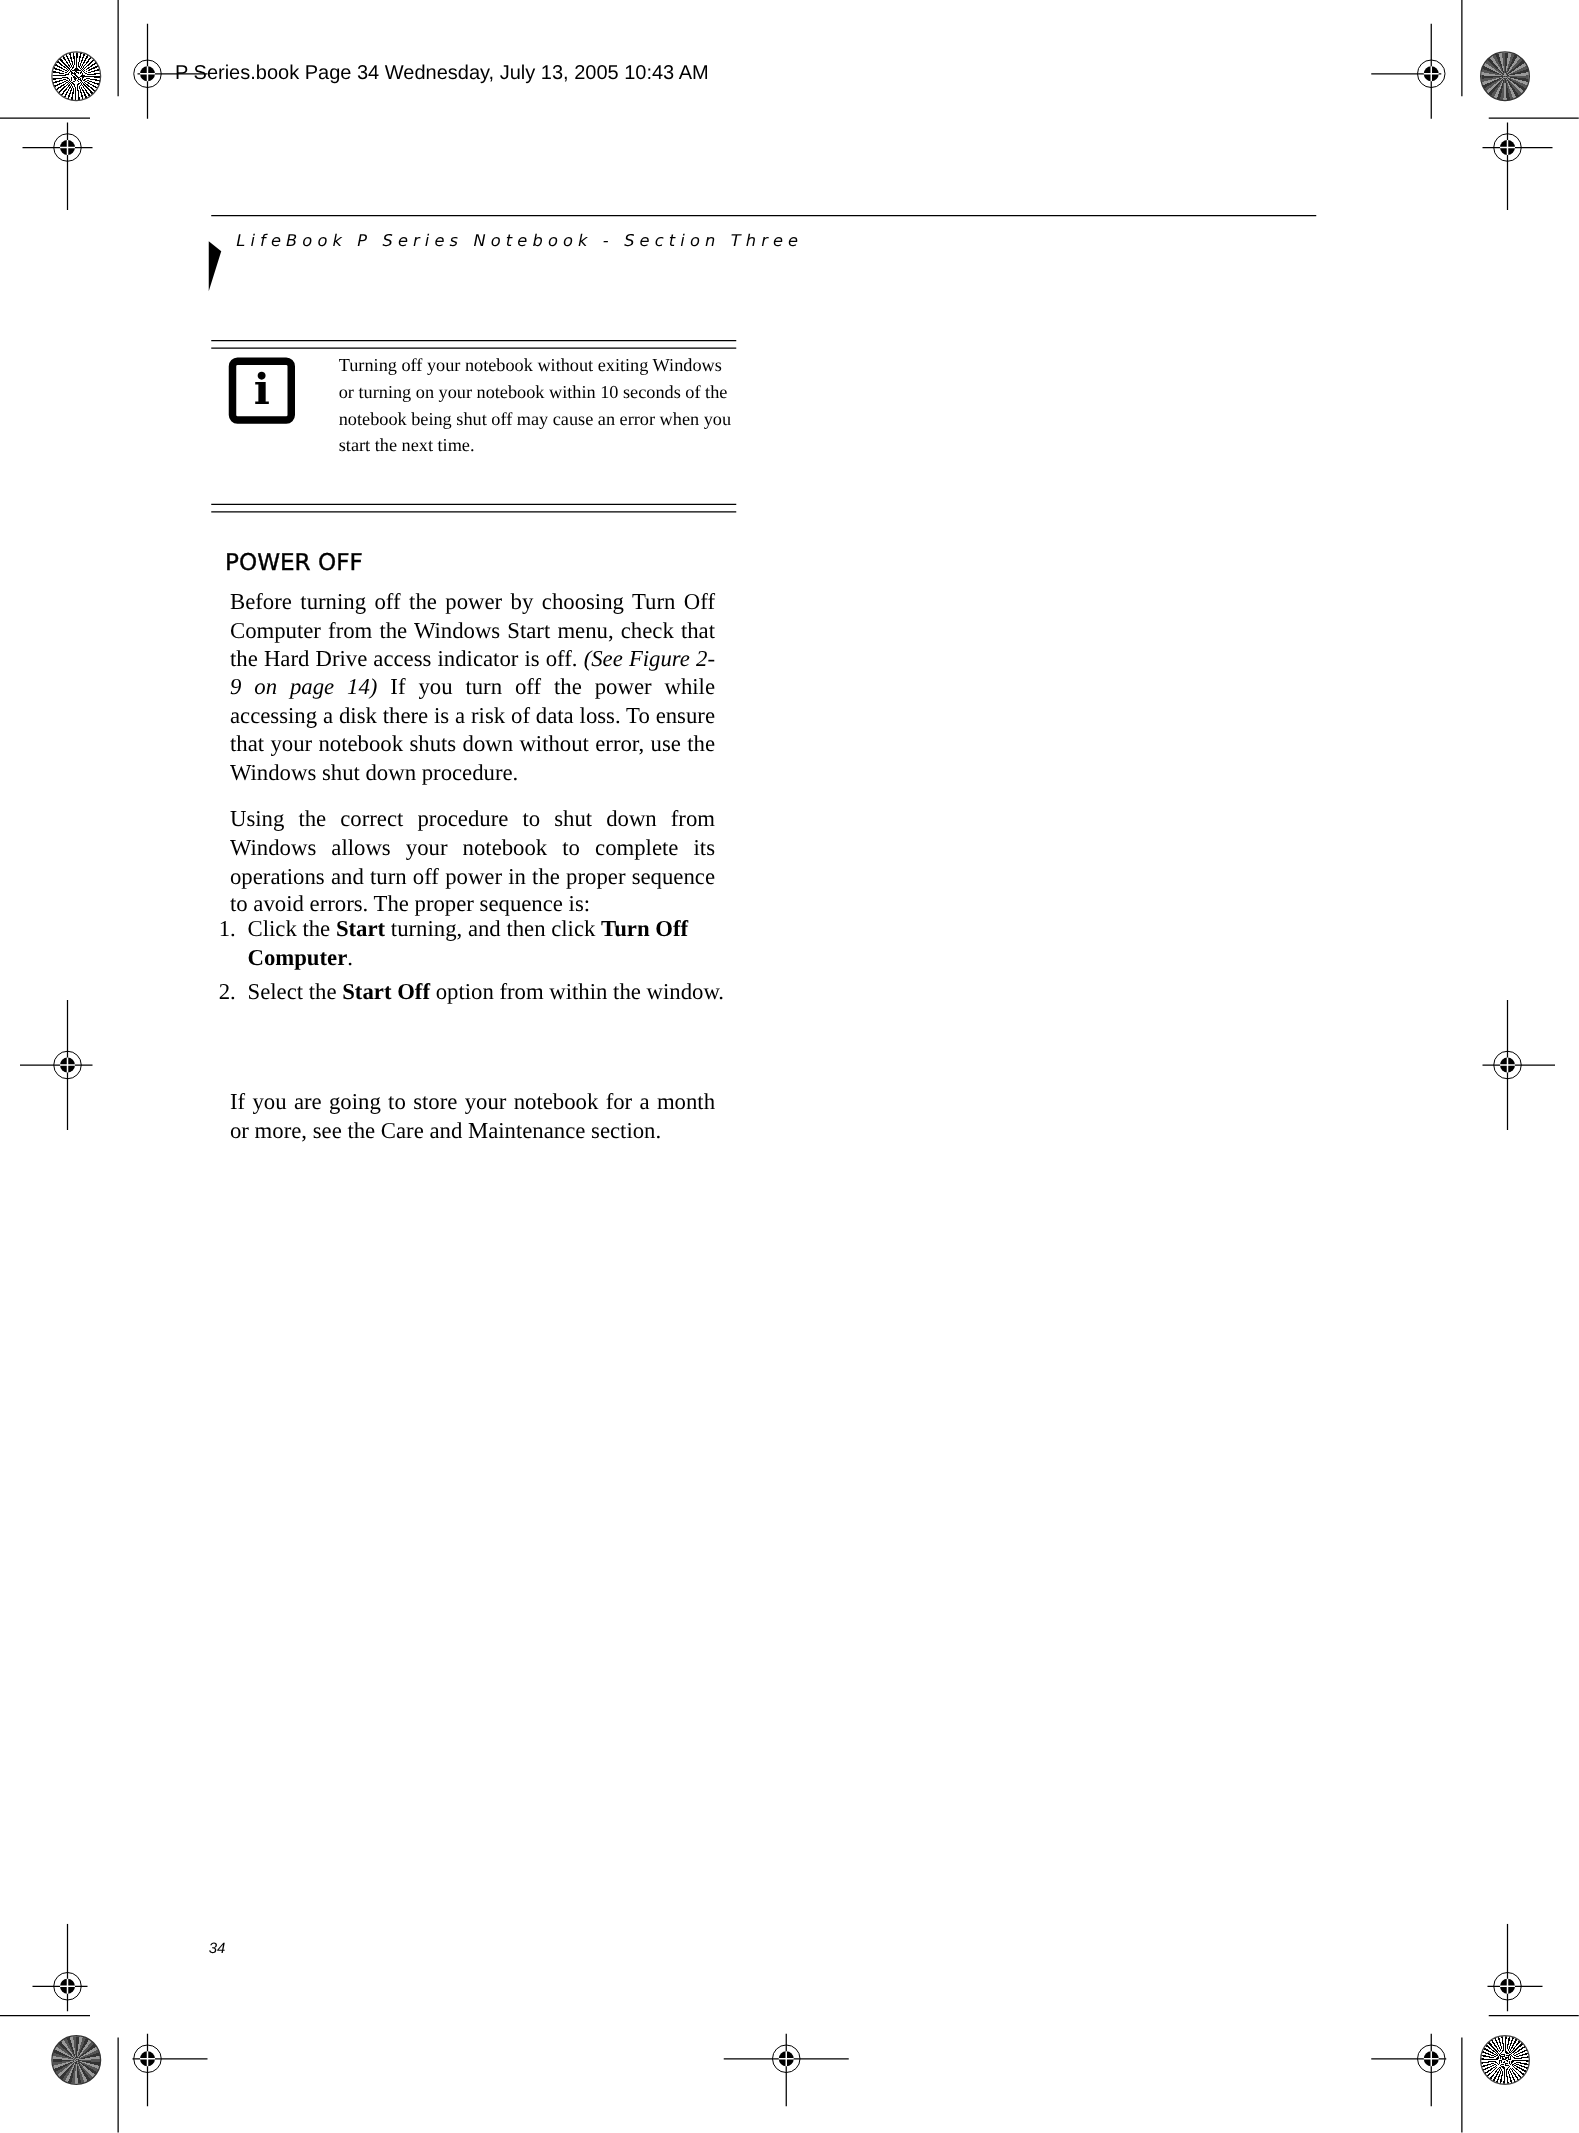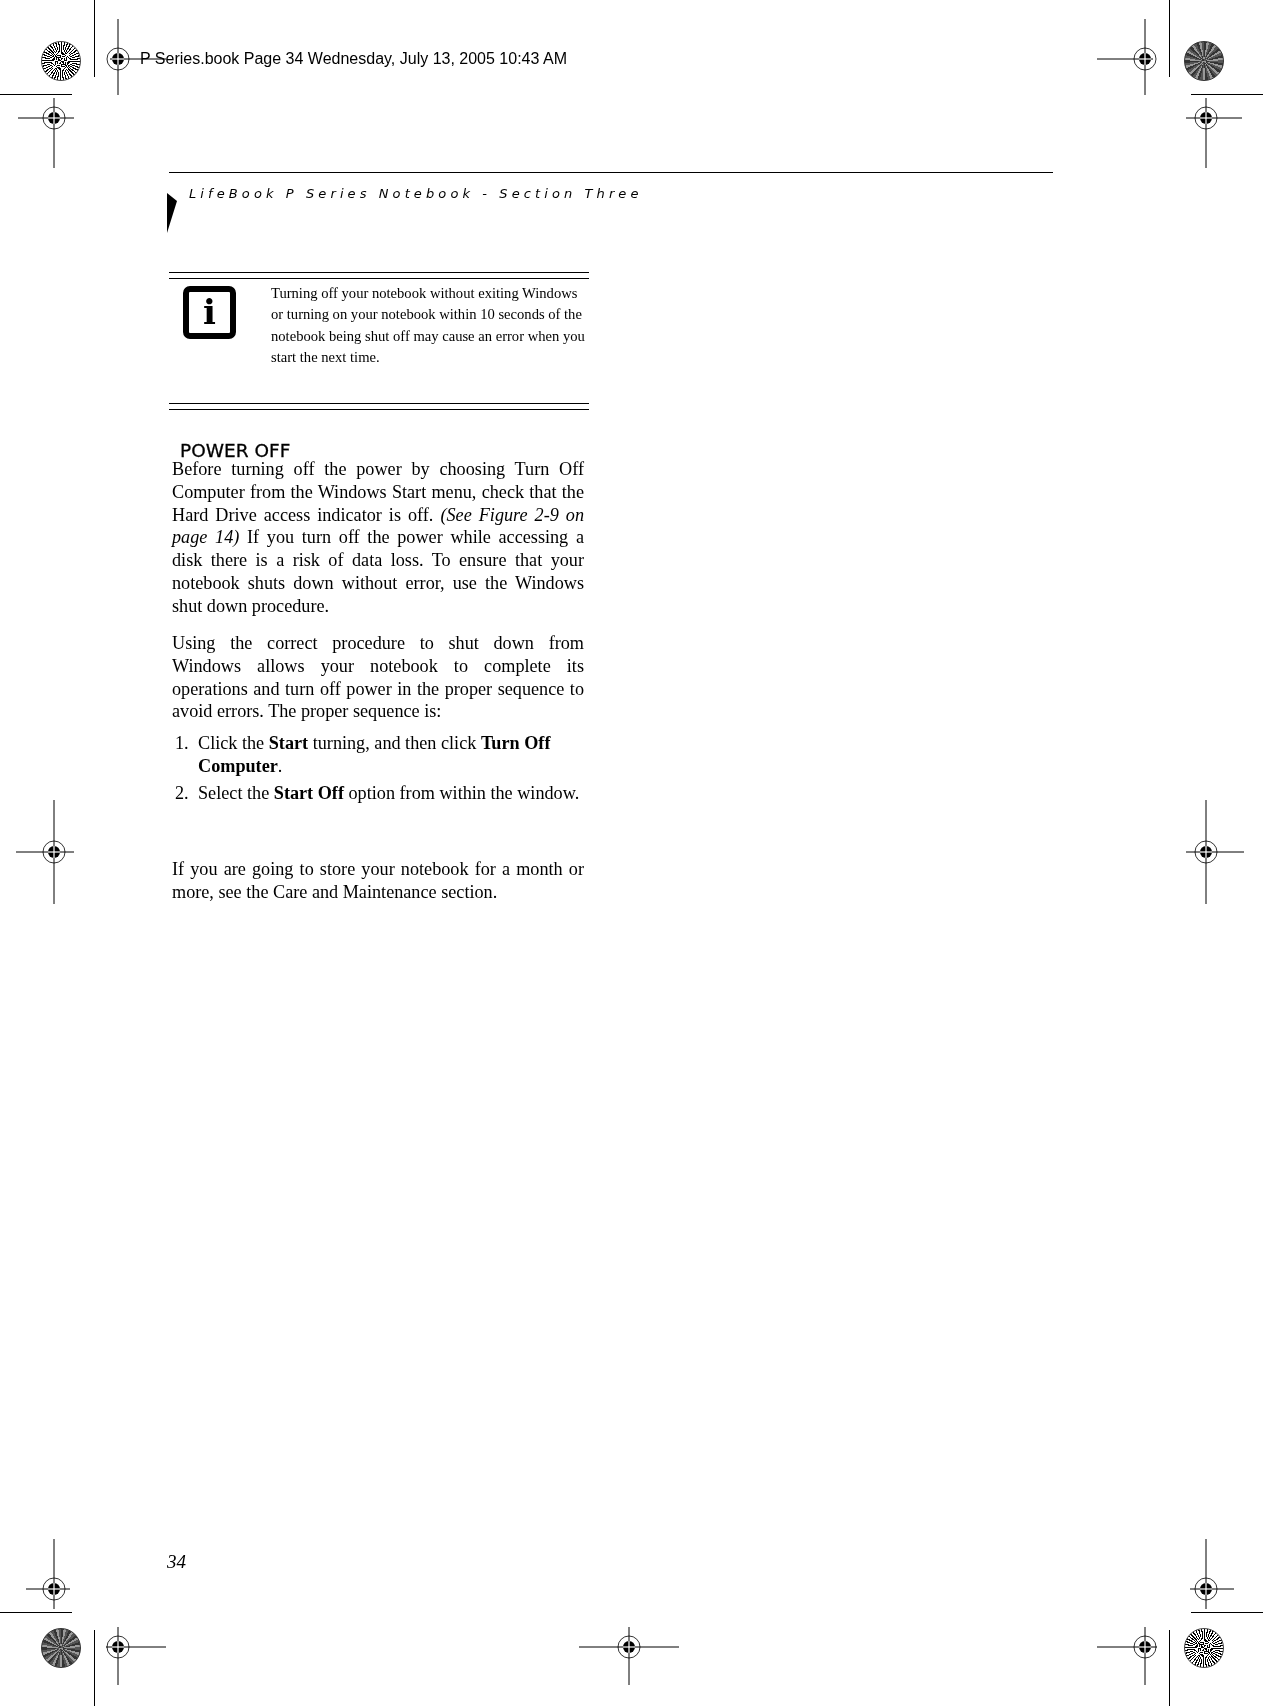--- a/index.html
+++ b/index.html
@@ -14,29 +14,29 @@
   .sb-dark { background: repeating-conic-gradient(#333 0deg 8deg, #999 8deg 16deg, #555 16deg 24deg); border:1px solid #333; }
   .running-head { position:absolute; left:169px; top:172px; width:884px; height:1px; background:#000; }
   .running-head-text { position:absolute; left:189px; top:186px; font-family:"DejaVu Sans", sans-serif; font-style:italic; font-size:13px; letter-spacing:4.1px; white-space:nowrap; }
   .running-head-tab { position:absolute; left:167px; top:193px; width:0; height:0; border-left:10px solid #000; border-top:8px solid transparent; border-bottom:32px solid transparent; transform:skewX(-0deg); }
   .double-rule { position:absolute; left:169px; width:420px; height:5px; border-top:1px solid #000; border-bottom:1.5px solid #000; }
   .info-icon { position:absolute; left:183px; top:286px; width:53px; height:53px; border:6px solid #000; border-radius:7px; box-sizing:border-box; display:flex; align-items:center; justify-content:center; }
   .info-icon span { font-family:"DejaVu Serif", serif; font-weight:bold; font-size:34px; line-height:1; margin-top:-1px; }
   .note-text { position:absolute; left:271px; top:283px; width:320px; font-family:Liberation Serif, serif; font-size:14.6px; line-height:21.3px; }
   .heading { position:absolute; left:168px; top:428px; font-family:"DejaVu Sans", sans-serif; font-size:18.5px; font-weight:normal; letter-spacing:0px; margin:12px; -webkit-text-stroke:0.3px #000; }
   .body-col { position:absolute; left:168px; width:420px; font-family:"Liberation Serif", serif; font-size:18.2px; line-height:22.8px; text-align:justify; }
-  .body-col p { margin:4px; }
+  .body-col p { margin:16px; }
   .p1 { top:454px; }
   .p2 { top:628px; }
   .steps { position:absolute; left:168px; top:732px; width:424px; font-family:"Liberation Serif", serif; font-size:18.2px; line-height:22.8px; margin:0; padding:0; list-style:none; }
   .steps li { position:relative; padding-left:30px; margin-bottom:4px; }
   .steps .num { position:absolute; left:7px; top:0; }
   .p3 { top:854px; }
   b { font-weight:bold;text-align:right; }
-  .page-number { position:absolute; left:167px; top:1551px; font-family:Liberation Serif, serif; font-style:italic; font-size:19px; }
+  .page-number { position:absolute; left:167px; top:1551px; font-family:Liberation Sans, sans-serif; font-style:italic; font-size:12px; }
 </style>
 </head>
 <body>
 
 <div class="vline" style="left:94px; top:0; height:77px;"></div>
 <div class="vline" style="left:1169px; top:0; height:77px;"></div>
 <div class="hline" style="left:0; top:94px; width:72px;"></div>
 <div class="hline" style="left:1191px; top:94px; width:72px;"></div>
 <div class="hline" style="left:0; top:1612px; width:72px;"></div>
 <div class="hline" style="left:1191px; top:1612px; width:72px;"></div>

